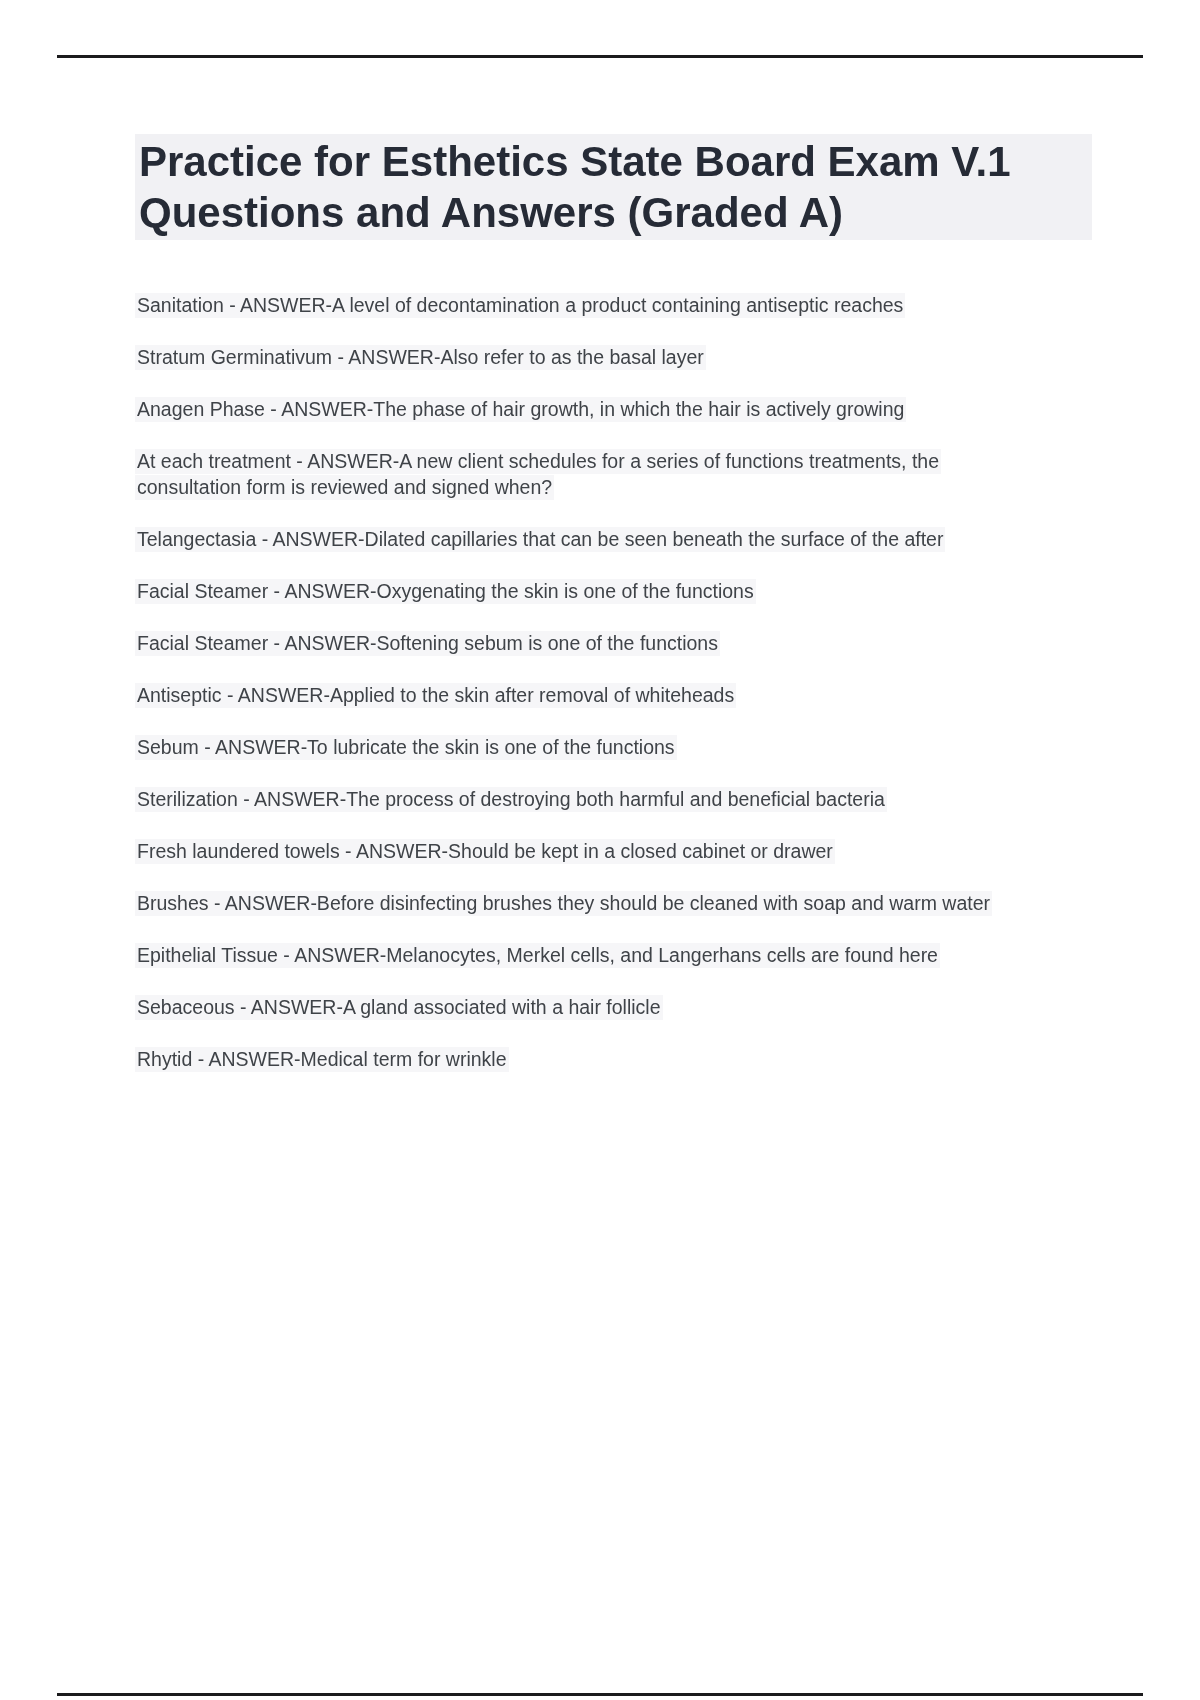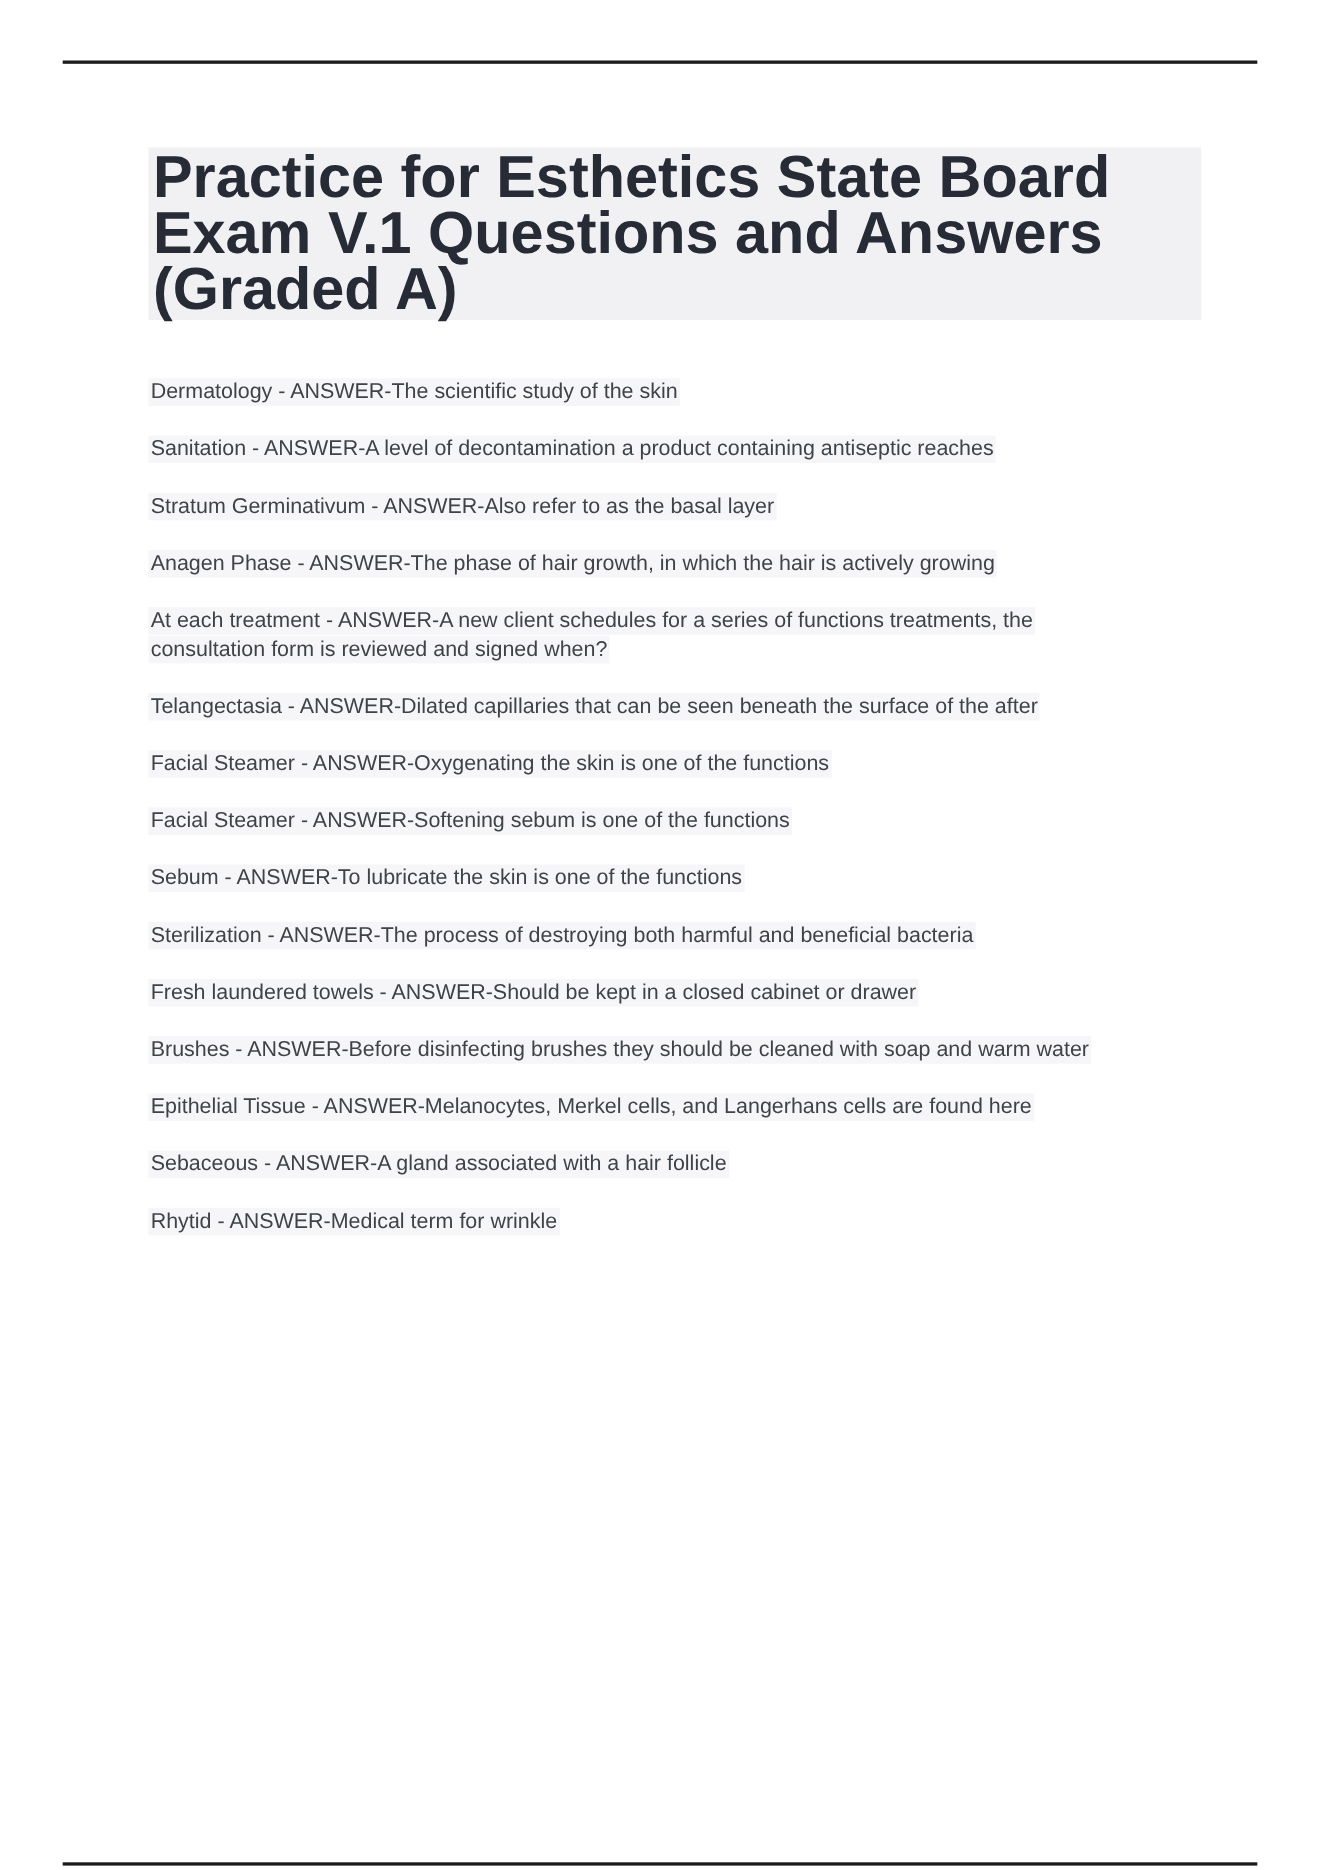--- a/index.html
+++ b/index.html
@@ -29,21 +29,21 @@
     left:135px;
     top:134px;
     width:960px;
   }
   h1.doc-title{
     margin:0;
     width:953px;
     padding:2px 0 2px 4px;
     background:#f1f1f4;
     color:#262b36;
-    font-size:54px;
+    font-size:42px;
     line-height:51px;
     font-weight:bold;
     letter-spacing:0px;
   }
   .qa-list{
     margin-top:52px;
     width:868px;
   }
   .qa-item{
     margin:0 0 26px 0;
@@ -61,37 +61,37 @@
 </head>
 <body>
 
 <div class="page">
   <div class="rule rule-top"></div>
 
   <div class="content">
     <h1 class="doc-title">Practice for Esthetics State Board Exam V.1 Questions and Answers (Graded A)</h1>
 
     <div class="qa-list">
-  <p class="qa-item"><span class="hl">Dermatology - ANSWER-The scientific study of the skin</span></p>
 
   <p class="qa-item"><span class="hl">Sanitation - ANSWER-A level of decontamination a product containing antiseptic reaches</span></p>
 
   <p class="qa-item"><span class="hl">Stratum Germinativum - ANSWER-Also refer to as the basal layer</span></p>
 
   <p class="qa-item"><span class="hl">Anagen Phase - ANSWER-The phase of hair growth, in which the hair is actively growing</span></p>
 
   <p class="qa-item"><span class="hl">At each treatment - ANSWER-A new client schedules for a series of functions treatments, the consultation form is reviewed and signed when?</span></p>
 
   <p class="qa-item"><span class="hl">Telangectasia - ANSWER-Dilated capillaries that can be seen beneath the surface of the after</span></p>
 
 
   <p class="qa-item"><span class="hl">Facial Steamer - ANSWER-Oxygenating the skin is one of the functions</span></p>
 
   <p class="qa-item"><span class="hl">Facial Steamer - ANSWER-Softening sebum is one of the functions</span></p>
 
+  <p class="qa-item"><span class="hl">Antiseptic - ANSWER-Applied to the skin after removal of whiteheads</span></p>
 
   <p class="qa-item"><span class="hl">Sebum - ANSWER-To lubricate the skin is one of the functions</span></p>
 
   <p class="qa-item"><span class="hl">Sterilization - ANSWER-The process of destroying both harmful and beneficial bacteria</span></p>
 
   <p class="qa-item"><span class="hl">Fresh laundered towels - ANSWER-Should be kept in a closed cabinet or drawer</span></p>
 
   <p class="qa-item"><span class="hl">Brushes - ANSWER-Before disinfecting brushes they should be cleaned with soap and warm water</span></p>
 
   <p class="qa-item"><span class="hl">Epithelial Tissue - ANSWER-Melanocytes, Merkel cells, and Langerhans cells are found here</span></p>

